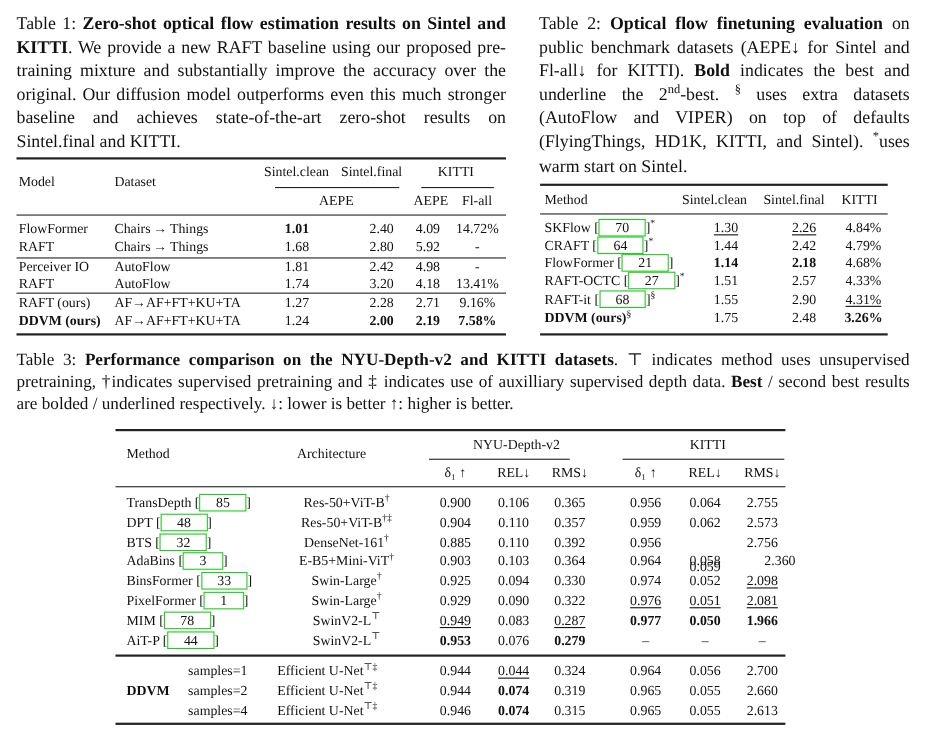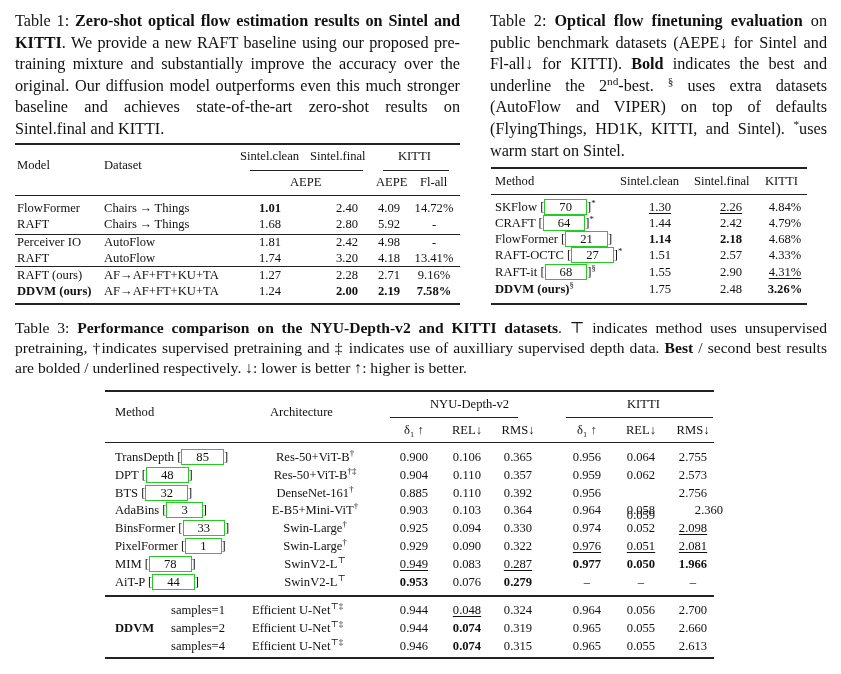--- a/index.html
+++ b/index.html
@@ -210,21 +210,21 @@
       <div class="t tc" style="left: 566px; top: 574px; width: 42px;">–</div>
       <div class="t tc" style="left: 620px; top: 574px; width: 42px;">–</div>
       <div class="t tc" style="left: 672px; top: 574px; width: 42px;">–</div>
     </div>
   <div class="rule" style="left:105px; top:595px; width:609px; height:2px;"></div>
   <div id="t3-ddvm">
       <div class="t " style="left: 115px; top: 620px; font-weight: bold;">DDVM</div>
       <div class="t " style="left: 171px; top: 602px;">samples=1</div>
       <div class="t " style="left: 252px; top: 602px;">Efficient U-Net<sup>⊤‡</sup></div>
       <div class="t tc" style="left: 393px; top: 602px; width: 42px;">0.944</div>
-      <div class="t tc" style="left: 446px; top: 602px; width: 42px; text-decoration: underline; text-underline-offset: 2px;">0.048</div>
+      <div class="t tc" style="left: 446px; top: 602px; width: 42px; text-decoration: underline; text-underline-offset: 2px;">0.044</div>
       <div class="t tc" style="left: 497px; top: 602px; width: 42px;">0.324</div>
       <div class="t tc" style="left: 566px; top: 602px; width: 42px;">0.964</div>
       <div class="t tc" style="left: 620px; top: 602px; width: 42px;">0.056</div>
       <div class="t tc" style="left: 672px; top: 602px; width: 42px;">2.700</div>
       <div class="t " style="left: 171px; top: 620px;">samples=2</div>
       <div class="t " style="left: 252px; top: 620px;">Efficient U-Net<sup>⊤‡</sup></div>
       <div class="t tc" style="left: 393px; top: 620px; width: 42px;">0.944</div>
       <div class="t tc" style="left: 446px; top: 620px; width: 42px; font-weight: bold;">0.074</div>
       <div class="t tc" style="left: 497px; top: 620px; width: 42px;">0.319</div>
       <div class="t tc" style="left: 566px; top: 620px; width: 42px;">0.965</div>

